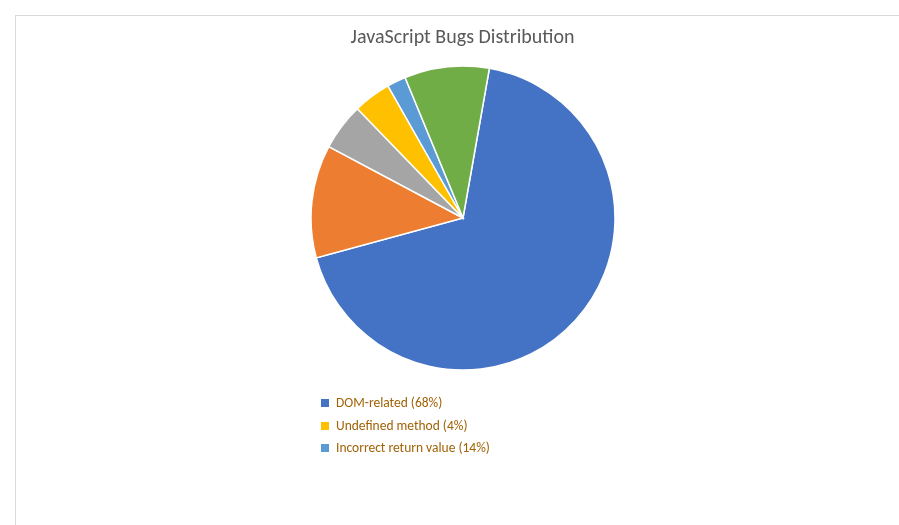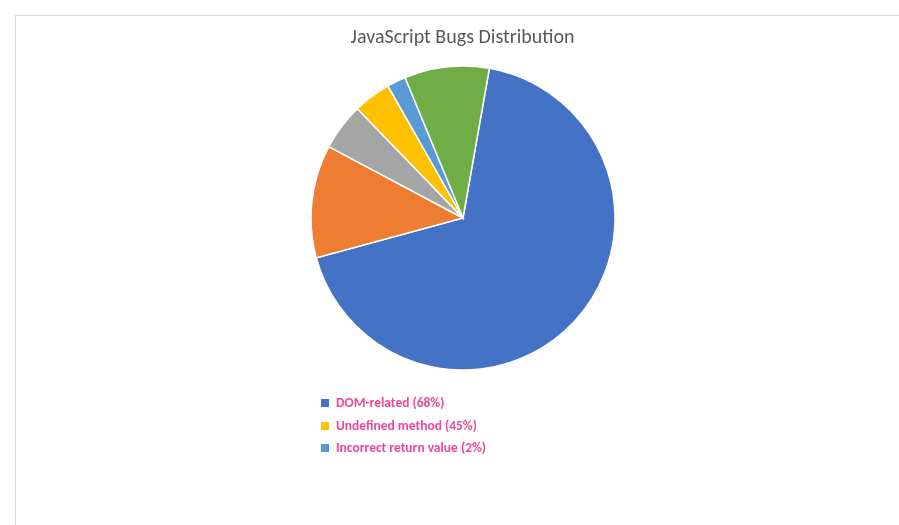--- a/index.html
+++ b/index.html
@@ -36,22 +36,21 @@
     left: 0;
     width: 100%;
     display: flex;
     justify-content: center;
   }
   .legend {
     position: absolute;
     left: 305px;
     top: 376px;
     font-size: 13.5px;
-    color: #ec4899;
-    font-weight: bold;
+    color: #a16207;
   }
   .legend-row {
     display: flex;
     align-items: center;
     height: 22.5px;
     line-height: 22.5px;
   }
   .swatch {
     width: 8px;
     height: 8px;
@@ -76,20 +75,20 @@
       </svg>
   </div>
 
   <div class="legend">
     <div class="legend-row">
       <span class="swatch" style="background:#4472C4"></span>
       <span>DOM-related (68%)</span>
     </div>
     <div class="legend-row">
       <span class="swatch" style="background:#FFC000"></span>
-      <span>Undefined method (45%)</span>
+      <span>Undefined method (4%)</span>
     </div>
     <div class="legend-row">
       <span class="swatch" style="background:#5B9BD5"></span>
-      <span>Incorrect return value (2%)</span>
+      <span>Incorrect return value (14%)</span>
     </div>
   </div>
 </div>
 
 </body></html>

